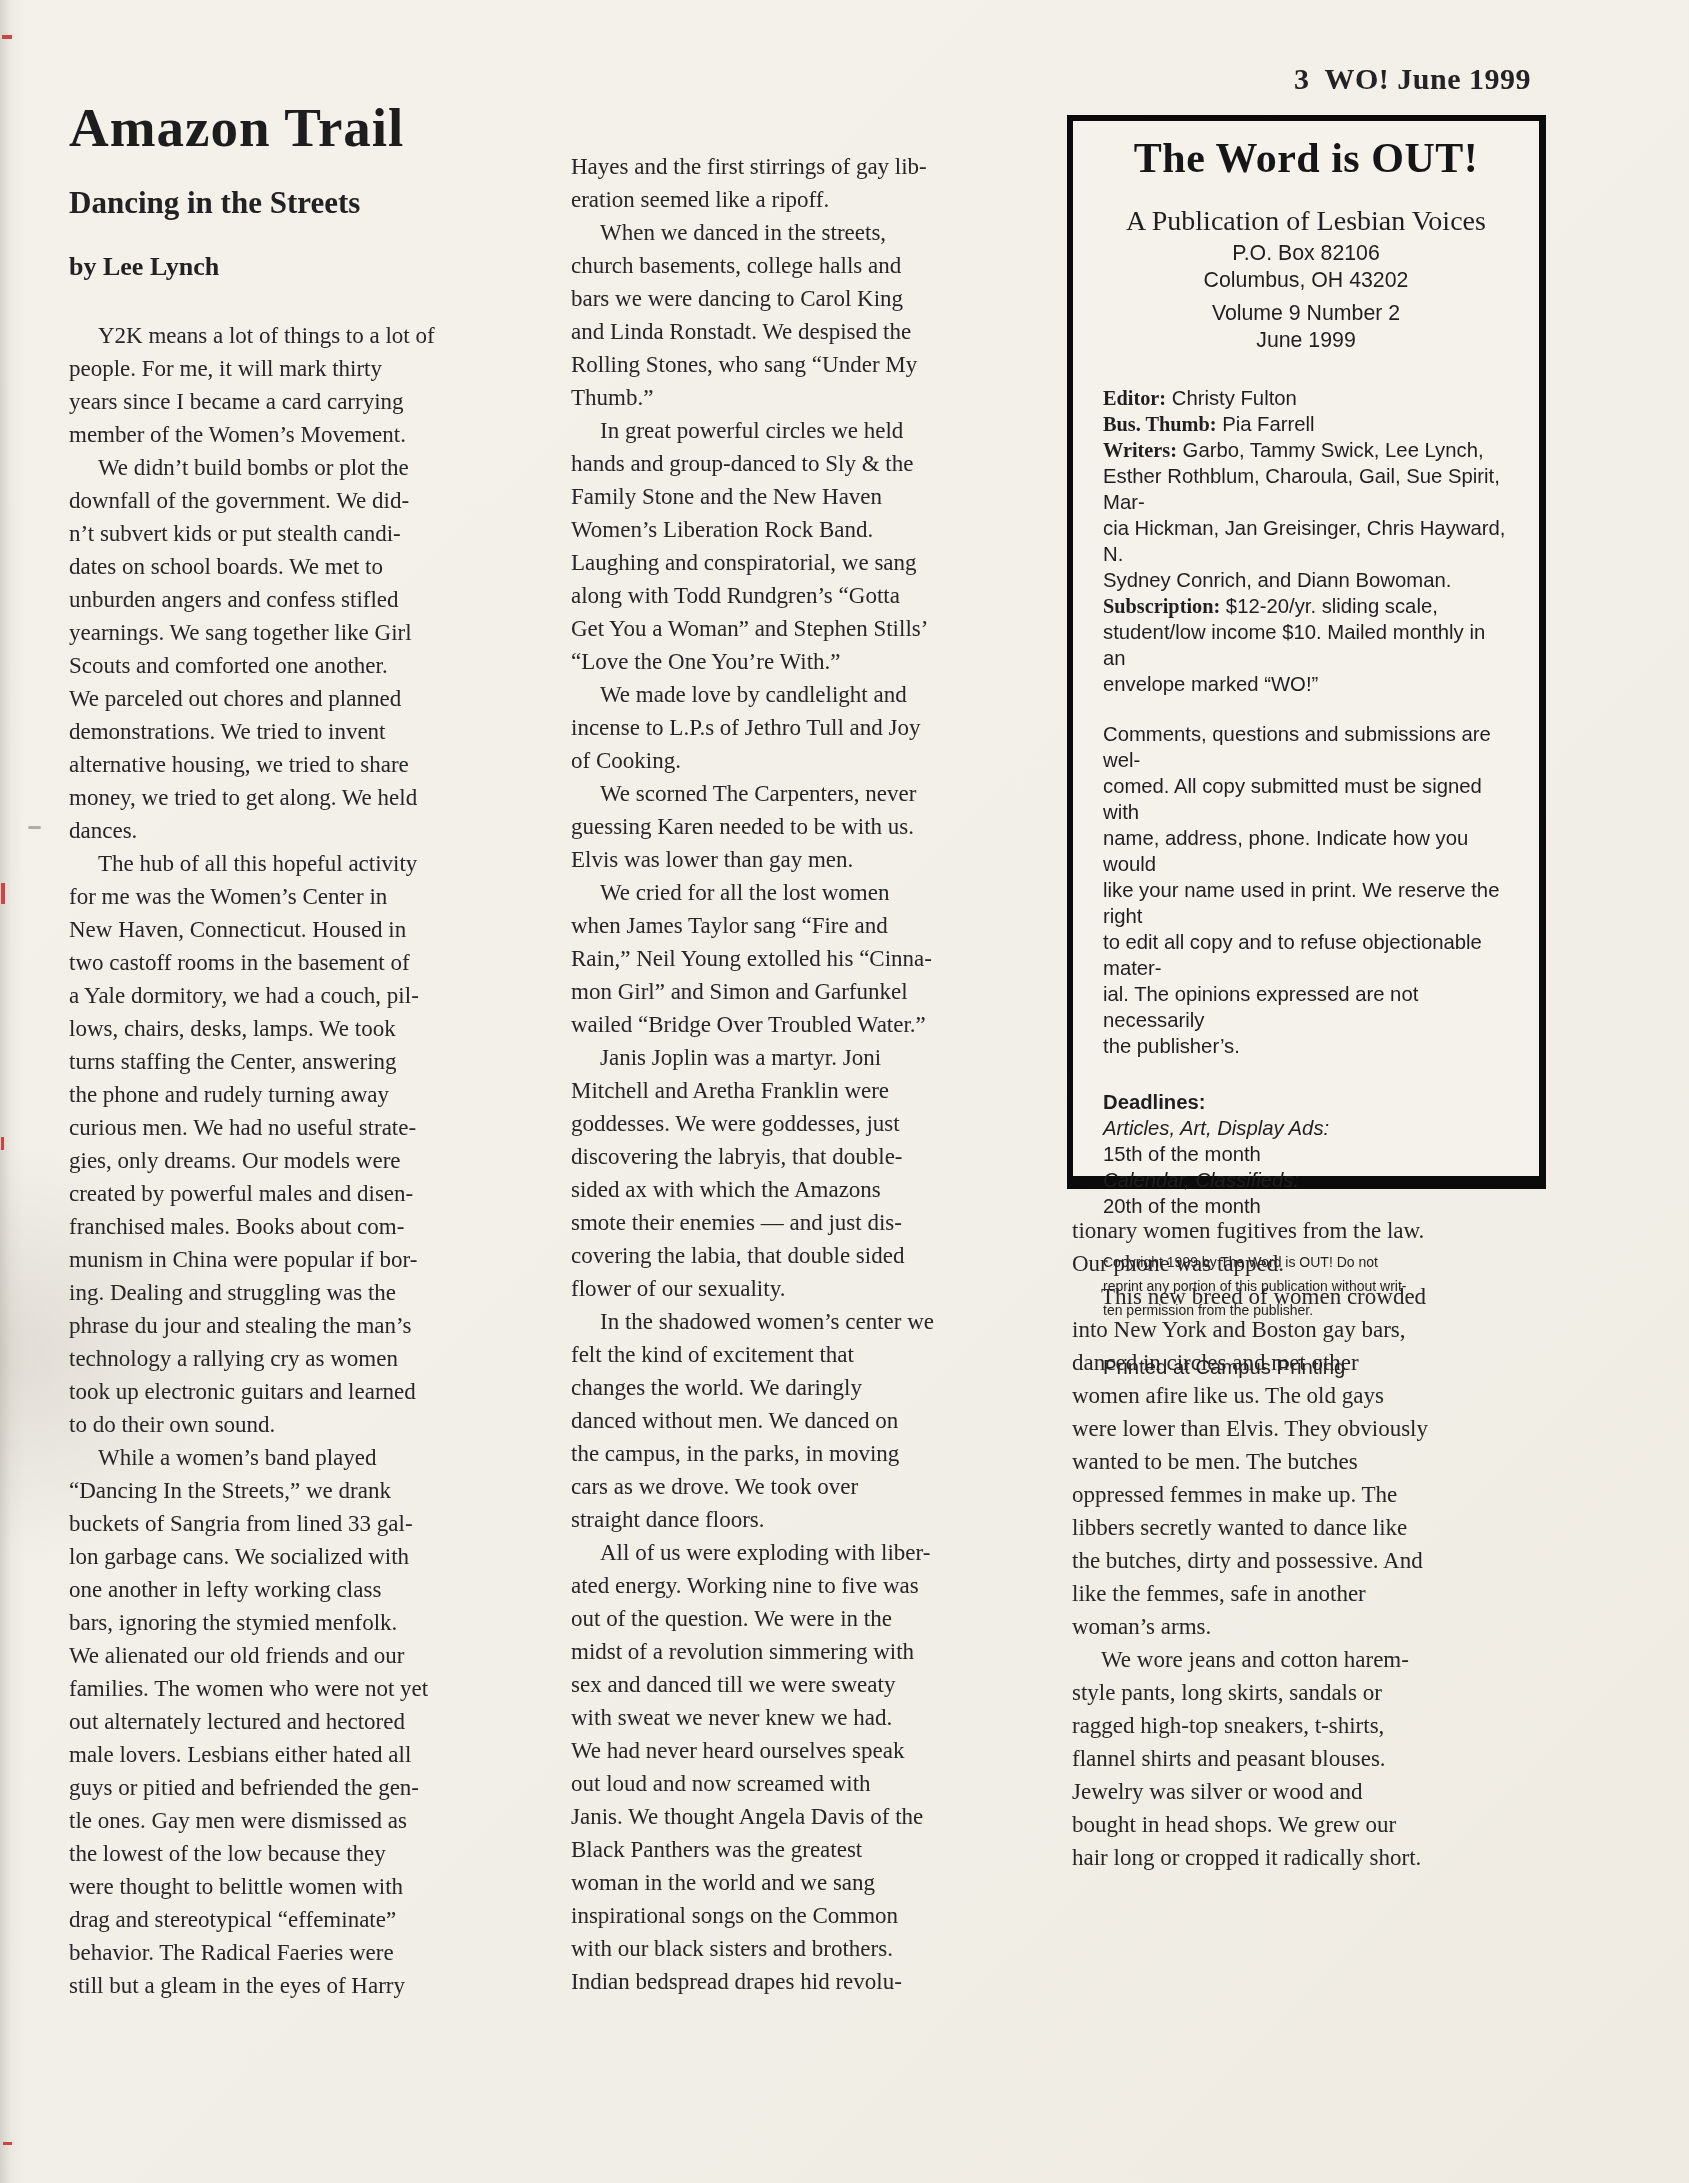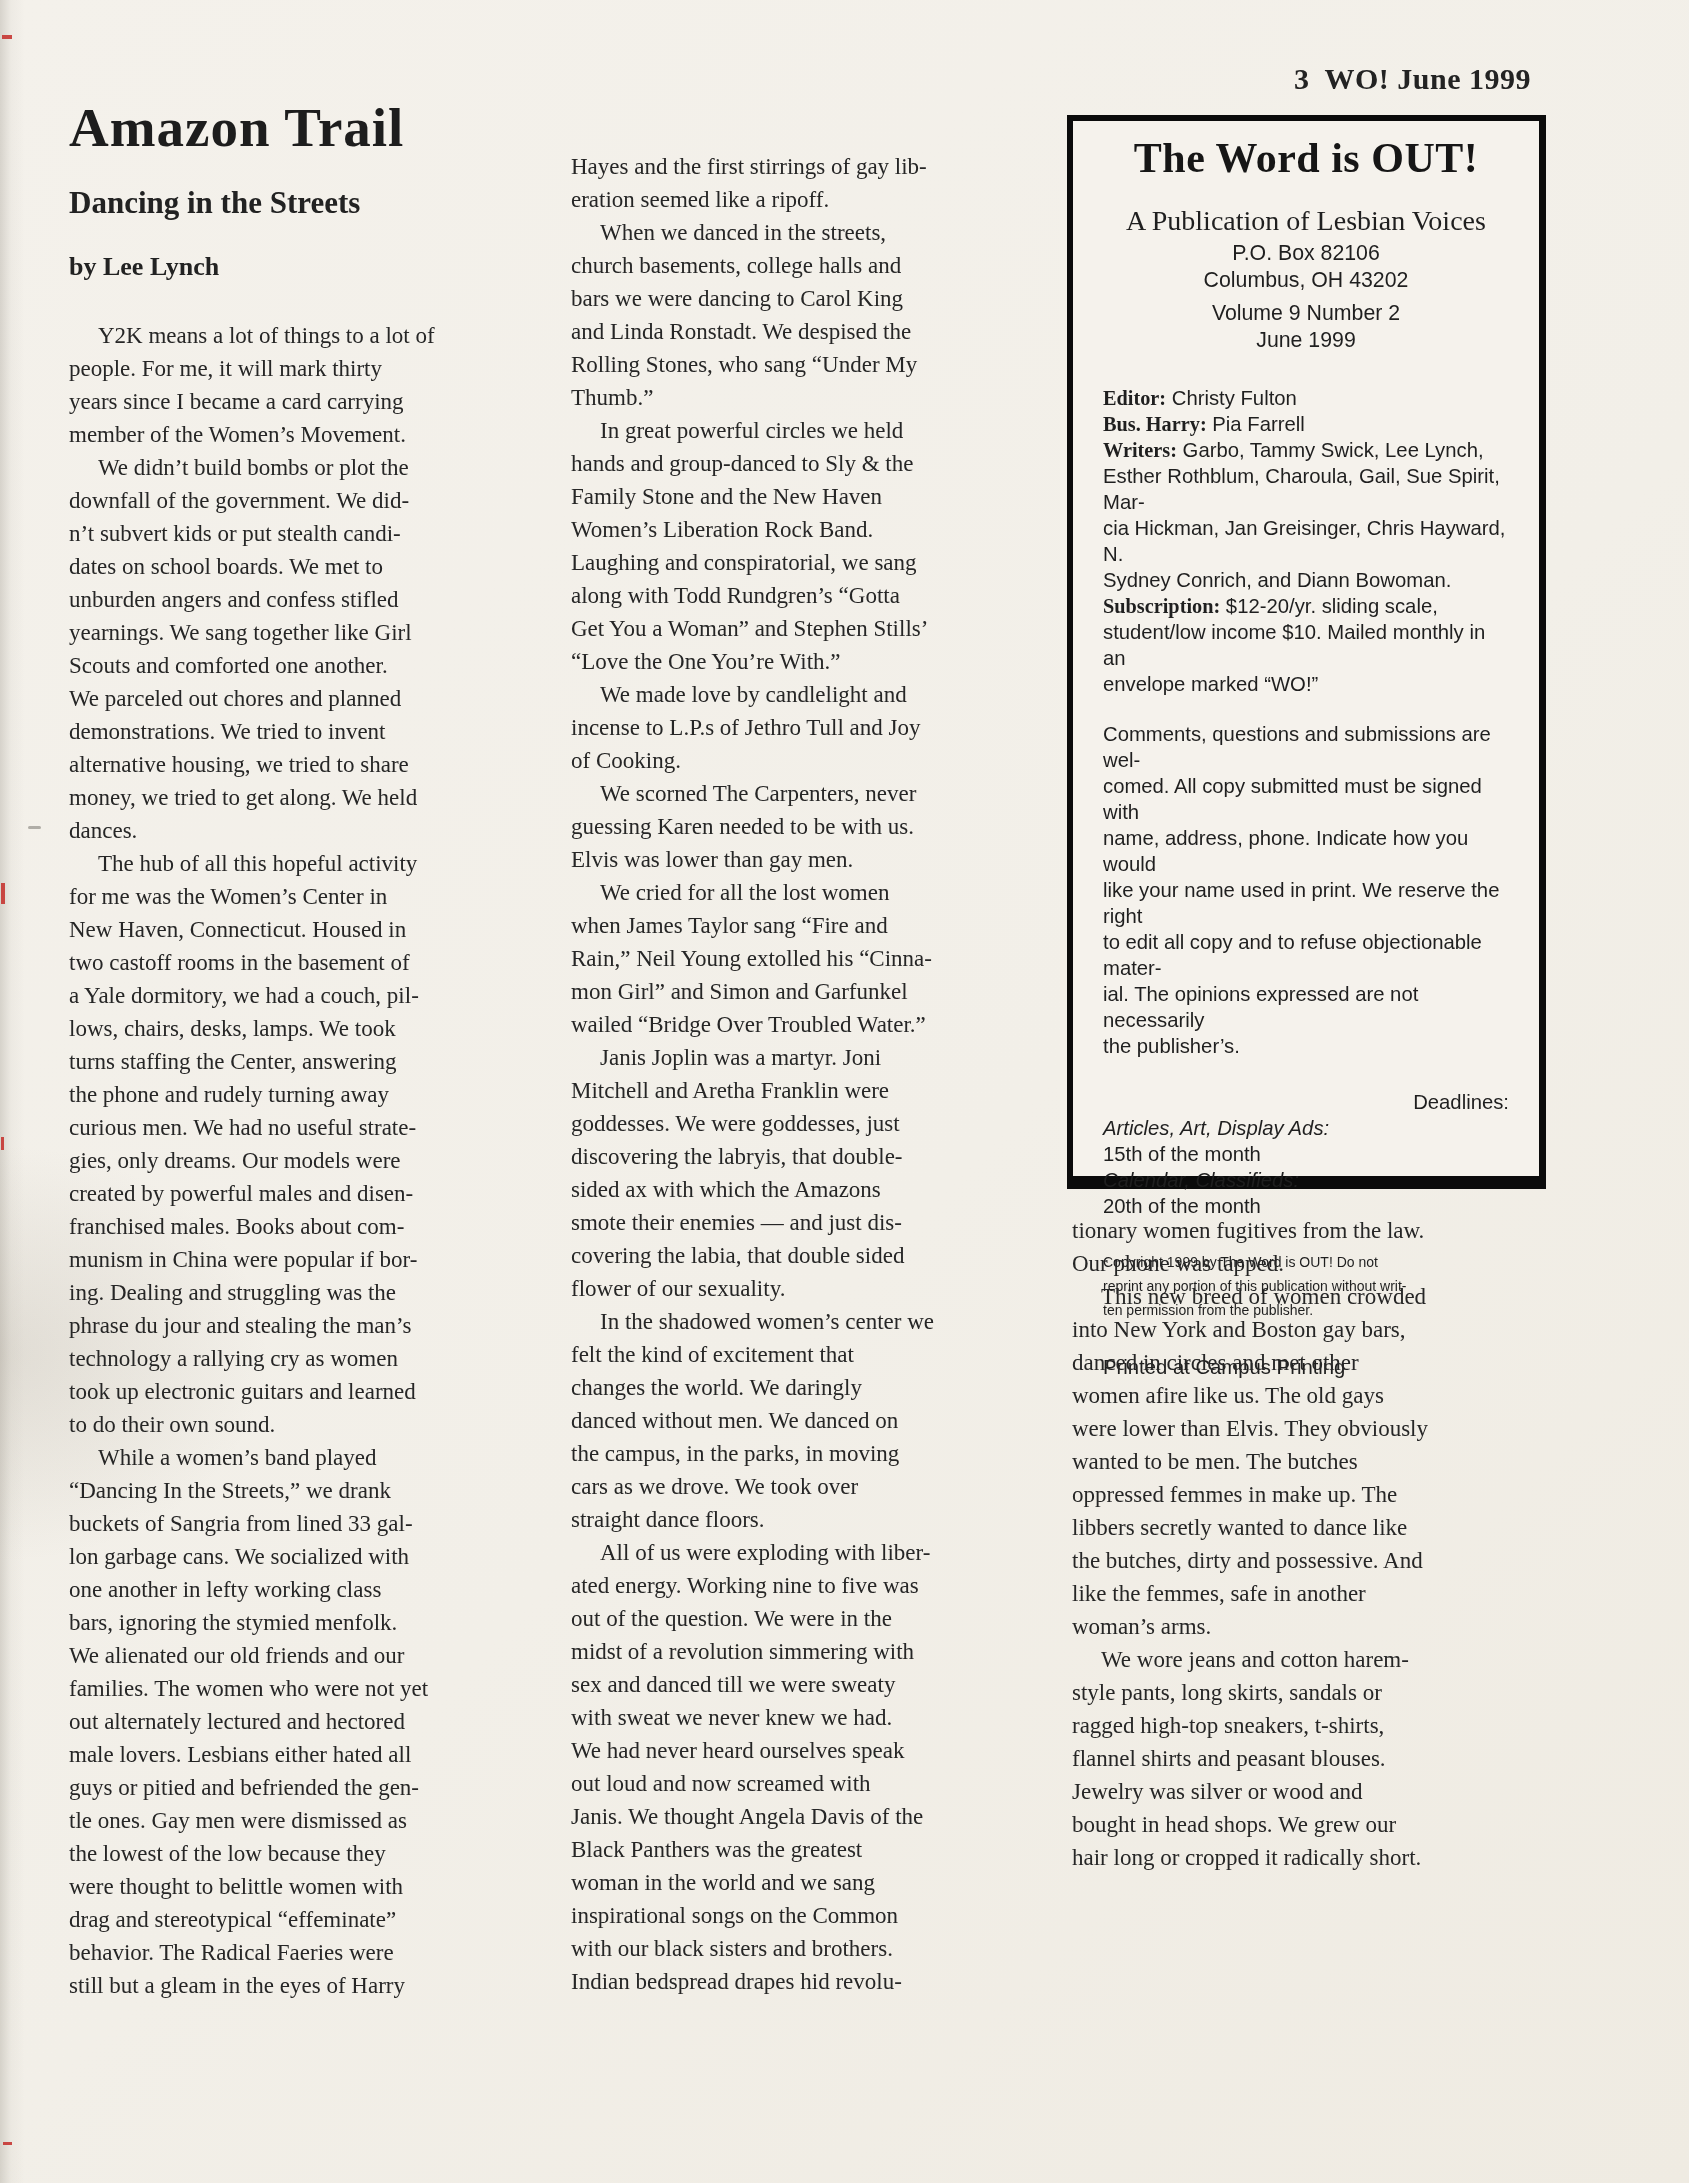--- a/index.html
+++ b/index.html
@@ -62,21 +62,21 @@
     font-size:28px;text-align:center;margin-top:23px;
   }
   .mh-center{font-size:21.3px;text-align:center;line-height:27px;}
   .mh-addr1{margin-top:3px;}
   .mh-vol{margin-top:6px;}
   .mh-info{margin-top:31px;font-size:20.3px;line-height:26px;}
   .mh-line .blb{font-weight:bold;font-family:Liberation Serif, serif;}
   .prelines{white-space:pre-line;}
   .mh-comments{margin-top:24px;font-size:20.3px;line-height:26px;}
   .mh-deadlines{margin-top:30px;font-size:20.3px;line-height:26px;}
-  .mh-deadlines .blb{font-weight:normal;text-align:right;}
+  .mh-deadlines .blb{font-weight:bold;}
   .mh-deadlines .ital{font-style:italic;}
   .mh-copyright{margin-top:31px;font-size:14px;line-height:24px;}
   .mh-printed{margin-top:32px;font-size:20.3px;line-height:26px;}
   .continuation{
     position:absolute;left:1072px;top:1906px;width:497px;
     text-align:right;padding-right:56px;box-sizing:border-box;
     font-style:italic;font-size:27px;color:#2a2a2a;
   }
   
   .tick{position:absolute;background:rgba(196,44,40,0.85);}
@@ -216,21 +216,21 @@
   <div class="masthead-box">
     <div class="mh-title">The Word is OUT!</div>
     <div class="mh-sub">A Publication of Lesbian Voices</div>
     <div class="mh-center mh-addr1">P.O. Box 82106</div>
     <div class="mh-center">Columbus, OH 43202</div>
     <div class="mh-center mh-vol">Volume 9 Number 2</div>
     <div class="mh-center">June 1999</div>
 
     <div class="mh-info">
       <div class="mh-line"><span class="blb">Editor:</span><span> Christy Fulton</span></div>
-      <div class="mh-line"><span class="blb">Bus. Harry:</span><span> Pia Farrell</span></div>
+      <div class="mh-line"><span class="blb">Bus. Thumb:</span><span> Pia Farrell</span></div>
       <div class="mh-line"><span class="blb">Writers:</span><span class="prelines"> Garbo, Tammy Swick, Lee Lynch,
 Esther Rothblum, Charoula, Gail, Sue Spirit, Mar-
 cia Hickman, Jan Greisinger, Chris Hayward, N.
 Sydney Conrich, and Diann Bowoman.</span></div>
       <div class="mh-line"><span class="blb">Subscription:</span><span class="prelines"> $12-20/yr. sliding scale,
 student/low income $10. Mailed monthly in an
 envelope marked “WO!”</span></div>
     </div>
 
     <div class="mh-comments prelines">Comments, questions and submissions are wel-

